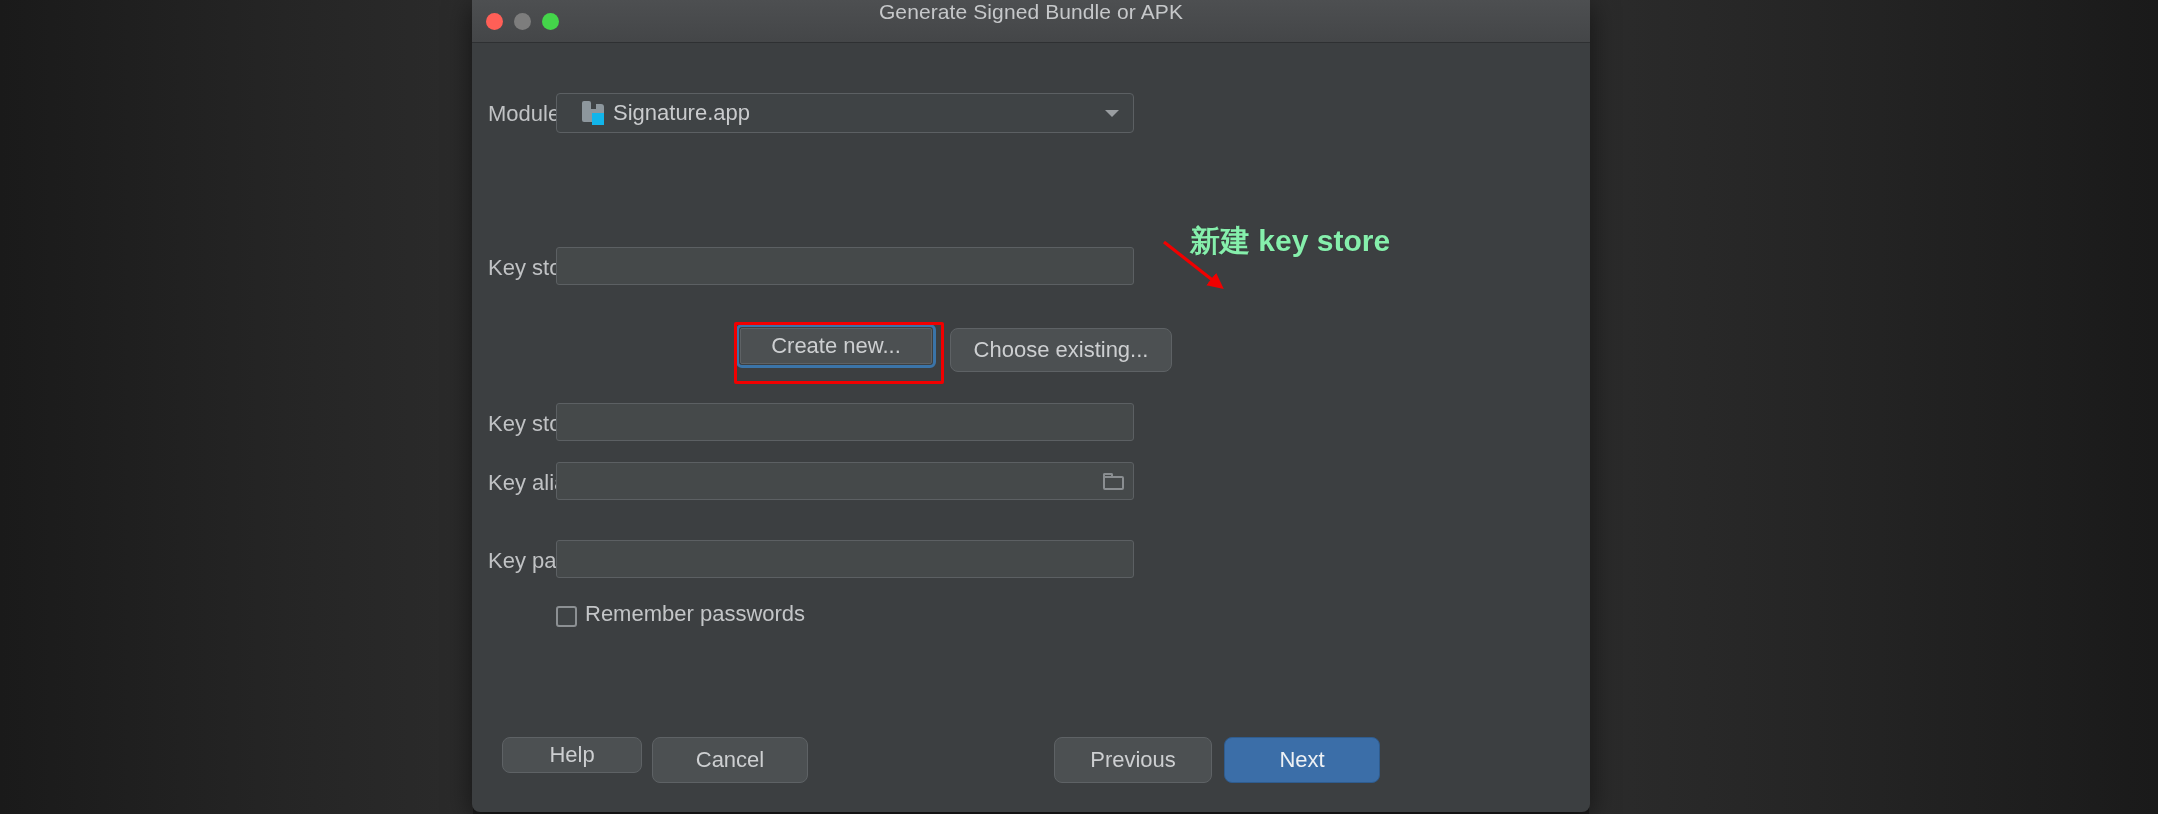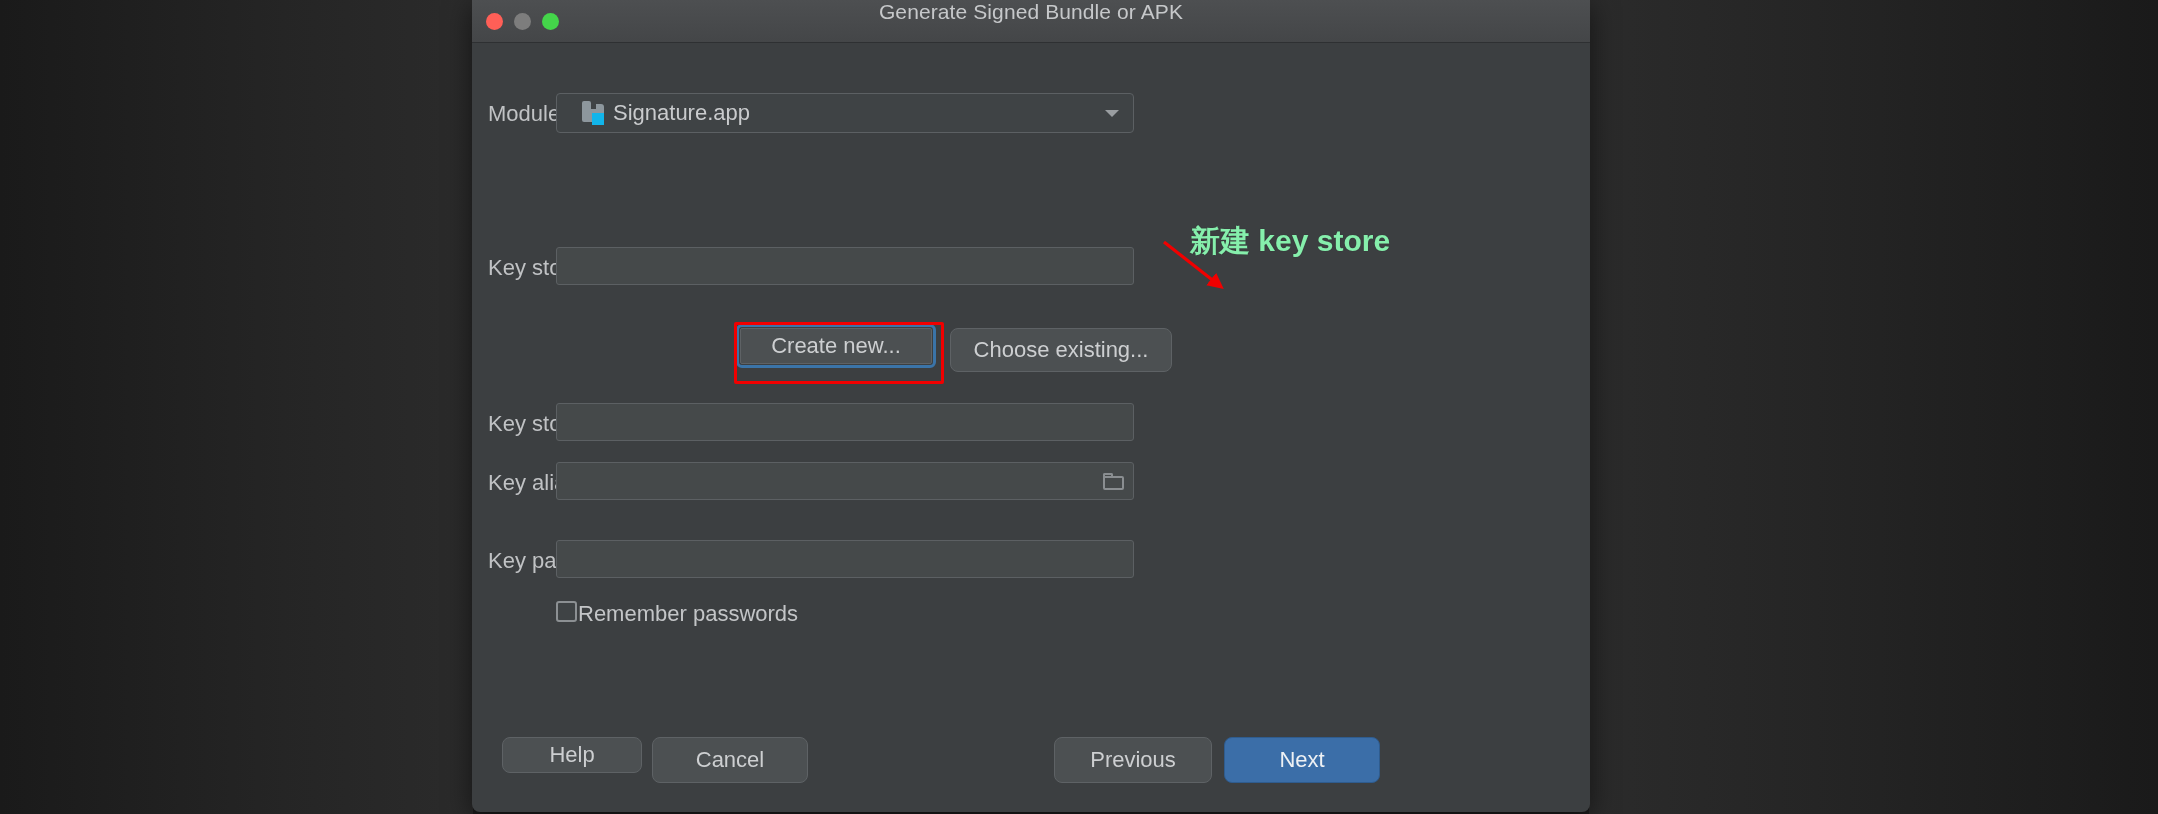--- a/index.html
+++ b/index.html
@@ -271,22 +271,22 @@
     width: 578px;
     height: 38px;
   }
 
   
   #remember-row {
     position: absolute;
     left: 84px;
     top: 558px;
     display: flex;
-    align-items: flex-start;
-    gap: 1px;
+    align-items: flex-end;
+    gap: 8px;
   }
   #remember-checkbox {
     width: 21px;
     height: 21px;
     box-sizing: border-box;
     background: #3f4345;
     border: 2px solid #8c9093;
     border-radius: 3px;
   }
   #remember-label {

